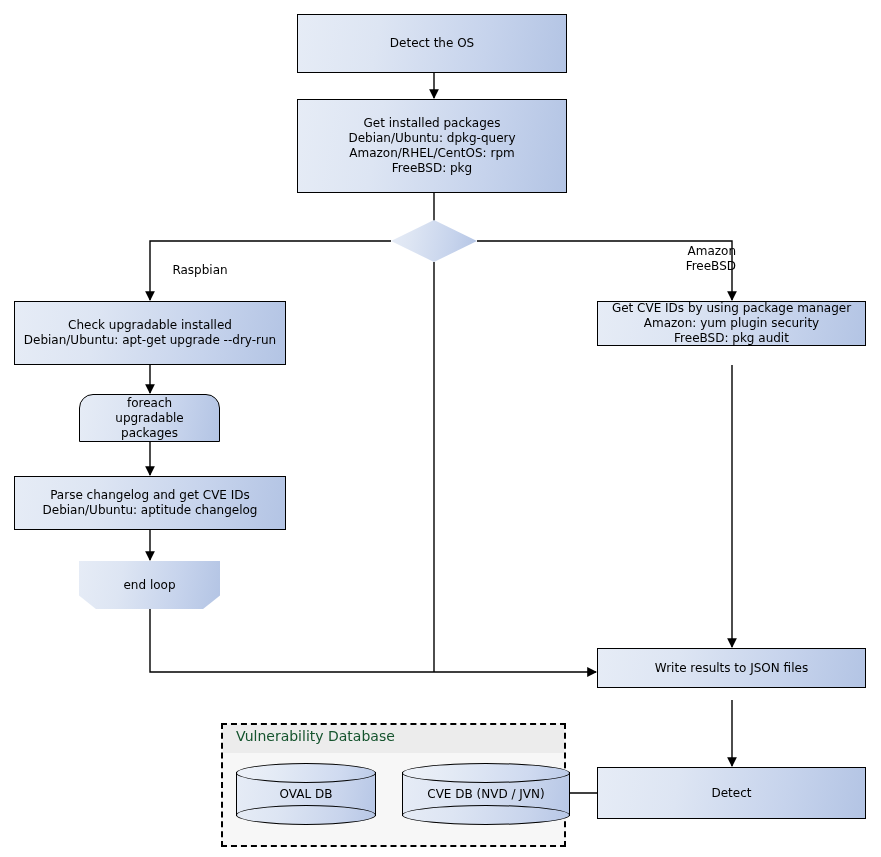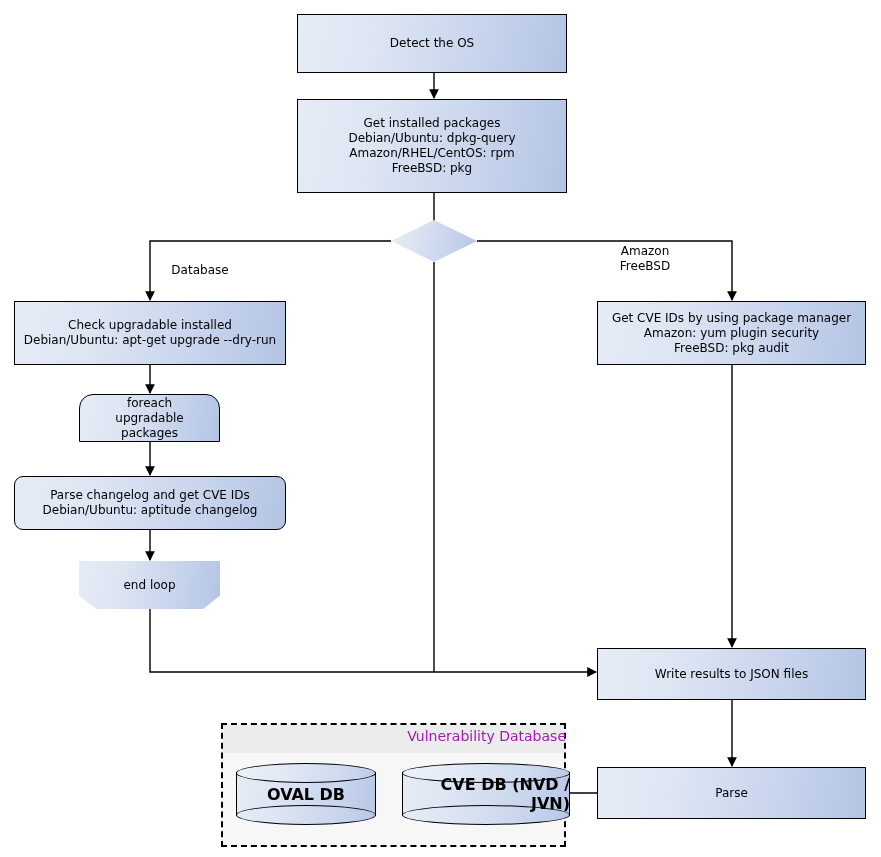--- a/index.html
+++ b/index.html
@@ -61,22 +61,21 @@
   
   .group{
     position:absolute;
     box-sizing:border-box;
     border:2px dashed #000000;
     background:#f7f7f7;
   }
   .group-title{
     position:absolute;
     font-size:14px;line-height:18px;
-    color:#a21caf;
-    text-align:right;
+    color:#14532d;
     white-space:nowrap;
   }
   .group-band{
     position:absolute;left:0;top:0;right:0;height:28px;
     background:#ececec;
   }
 
   
   .cyl{position:absolute;}
   .cyl .body{
@@ -90,21 +89,21 @@
     background:linear-gradient(100deg,#e6ecf6 0%,#dde5f3 30%,#c8d4ec 75%,#b7c7e6 100%);
   }
   .cyl .top{
     position:absolute;left:0;right:0;top:0;height:18px;
     border:1.4px solid #000;border-radius:50%;
     background:linear-gradient(100deg,#eef2f9 0%,#e3eaf5 30%,#cfdaf0 75%,#bccbe8 100%);
   }
   .cyl .lbl{
     position:absolute;left:0;right:0;top:0;bottom:0;
     display:flex;align-items:center;justify-content:center;
-    font-size:16px;color:#000;z-index:3;text-align:right;font-weight:bold;
+    font-size:12px;color:#000;z-index:3;text-align:center;
   }
 </style>
 </head>
 <body>
 
 <div id="stage">
 
   <svg id="wires" viewBox="0 0 881 857" xmlns="http://www.w3.org/2000/svg">
     <defs>
       <marker id="arrow" viewBox="0 0 10 10" refX="9" refY="5" markerWidth="7" markerHeight="7" orient="auto-start-reverse">
@@ -147,58 +146,58 @@
   </div>
 
   <div class="node" style="left:297px;top:14px;width:270px;height:59px;">
     <span class="txt">Detect the OS</span>
   </div>
 
   <div class="diamond" style="left:391px;top:220px;width:86px;height:42px;">
     <div class="shape"></div>
   </div>
 
-  <div class="edge-label" style="left:140px;top:263px;width:120px;">Database</div>
-
-
-  <div class="edge-label" style="left:590px;top:244px;width:110px;">Amazon
+  <div class="edge-label" style="left:140px;top:263px;width:120px;">Raspbian</div>
+
+
+  <div class="edge-label" style="left:626px;top:244px;width:110px;text-align:right;">Amazon
 FreeBSD</div>
 
   <div class="node" style="left:14px;top:301px;width:272px;height:64px;">
     <span class="txt">Check upgradable installed
 Debian/Ubuntu: apt-get upgrade --dry-run</span>
   </div>
 
   <div class="node loop-start" style="left:79px;top:394px;width:141px;height:48px;">
     <span class="txt">foreach
 upgradable  packages</span>
   </div>
 
-  <div class="node" style="left:14px;top:476px;width:272px;height:54px;border-radius:9px;">
+  <div class="node" style="left:14px;top:476px;width:272px;height:54px;">
     <span class="txt">Parse changelog and get  CVE IDs
 Debian/Ubuntu: aptitude changelog</span>
   </div>
 
   <div class="node loop-end" style="left:79px;top:561px;width:141px;height:48px;">
     <div class="shape"></div>
     <span class="txt">end loop</span>
   </div>
 
-  <div class="node" style="left:597px;top:301px;width:269px;height:64px;">
+  <div class="node" style="left:597px;top:301px;width:269px;height:45px;">
     <span class="txt">Get CVE IDs by using package manager
 Amazon: yum plugin security
 FreeBSD: pkg audit</span>
   </div>
 
-  <div class="node" style="left:597px;top:648px;width:269px;height:52px;">
+  <div class="node" style="left:597px;top:648px;width:269px;height:40px;">
     <span class="txt">Write results to JSON files</span>
   </div>
 
   <div class="node" style="left:597px;top:767px;width:269px;height:52px;">
-    <span class="txt">Parse</span>
+    <span class="txt">Detect</span>
   </div>
 
   <div class="group" style="left:221px;top:723px;width:345px;height:124px;">
     <div class="group-band"></div>
   </div>
   <div class="group-title" style="left:236px;top:727px;width:330px;">Vulnerability Database</div>
 
   <div class="cyl" style="left:236px;top:763px;width:140px;height:62px;">
     <div class="body"></div>
     <div class="bottom"></div>

